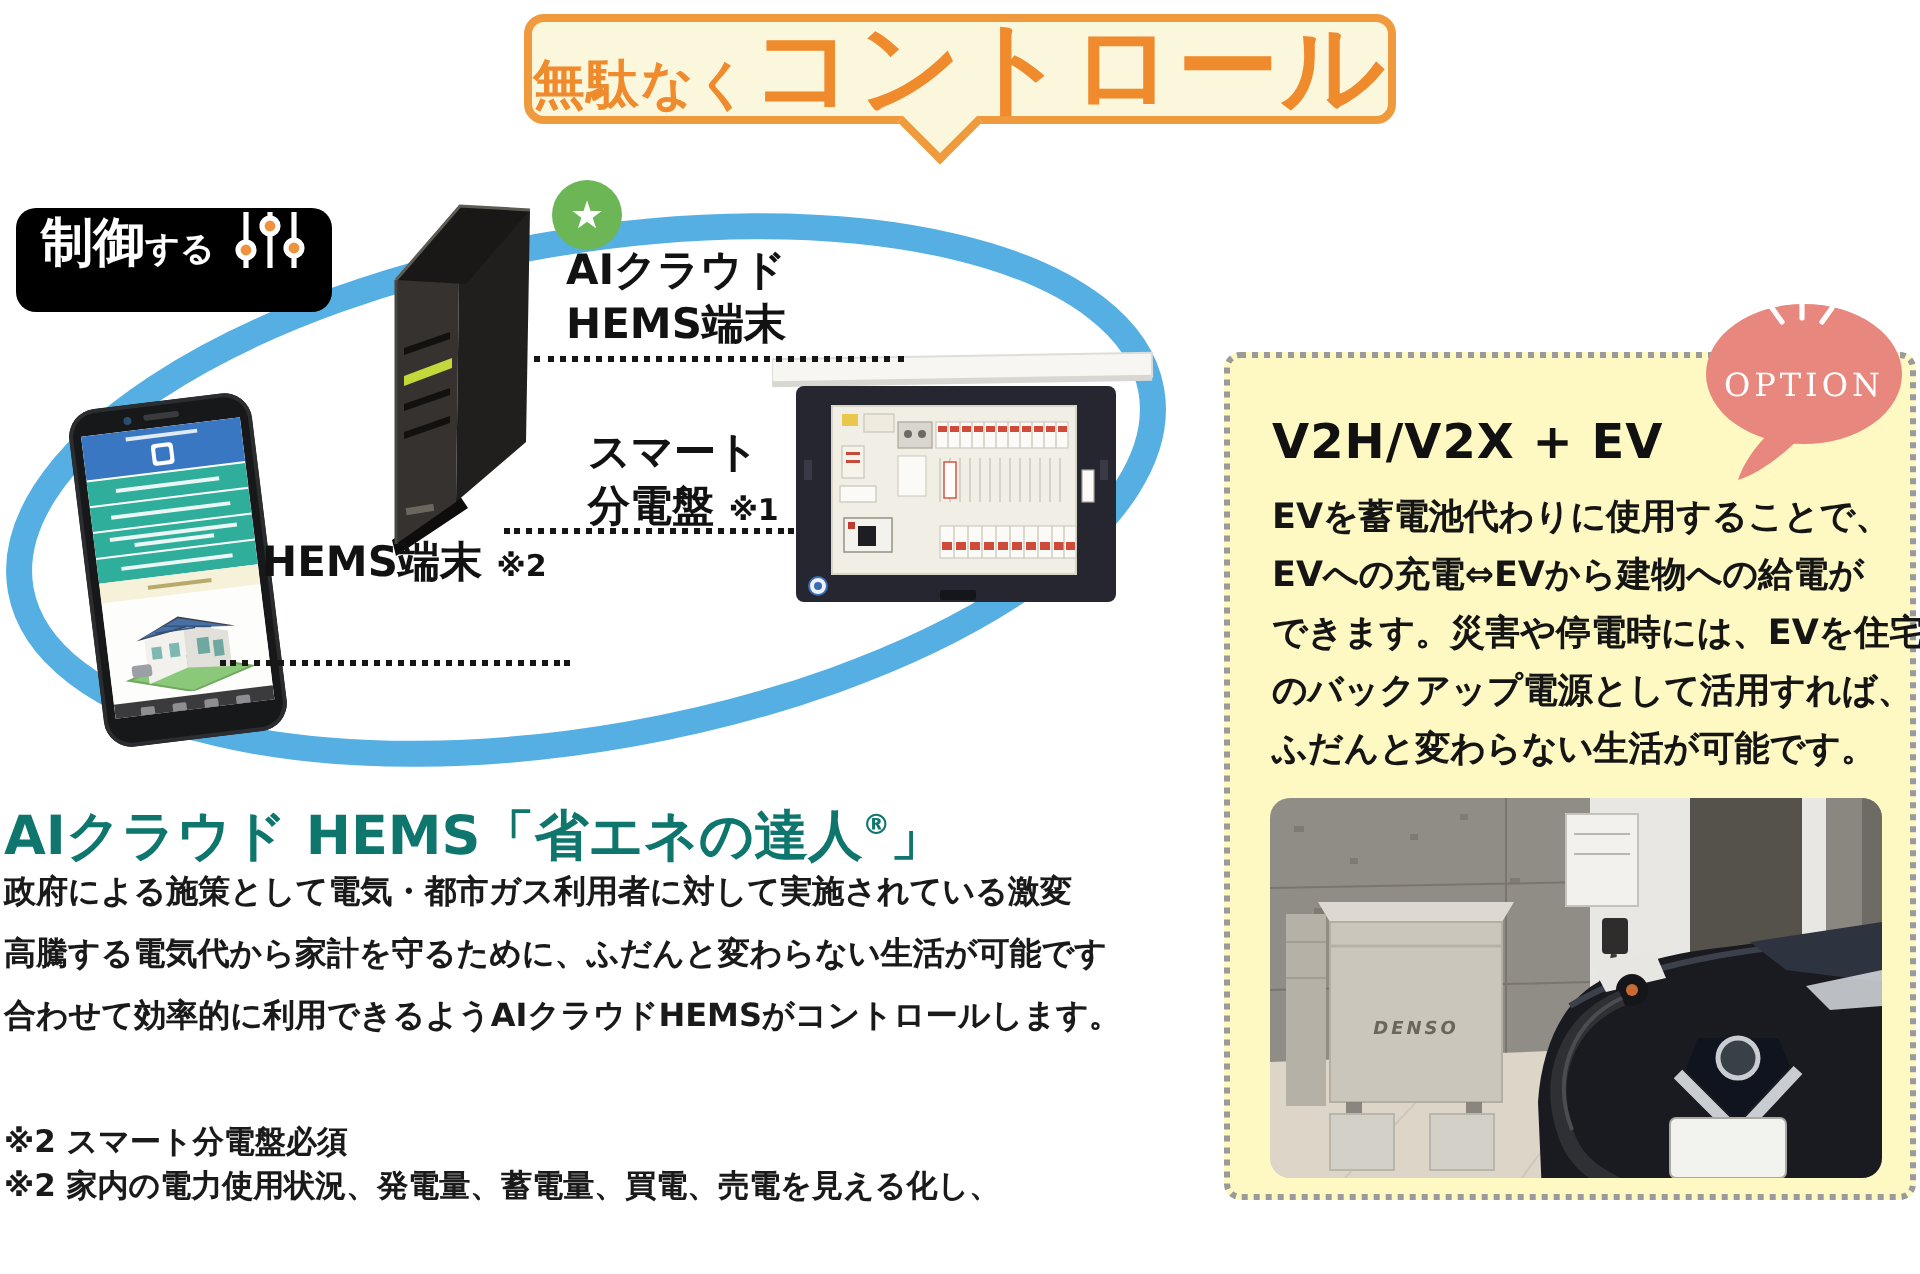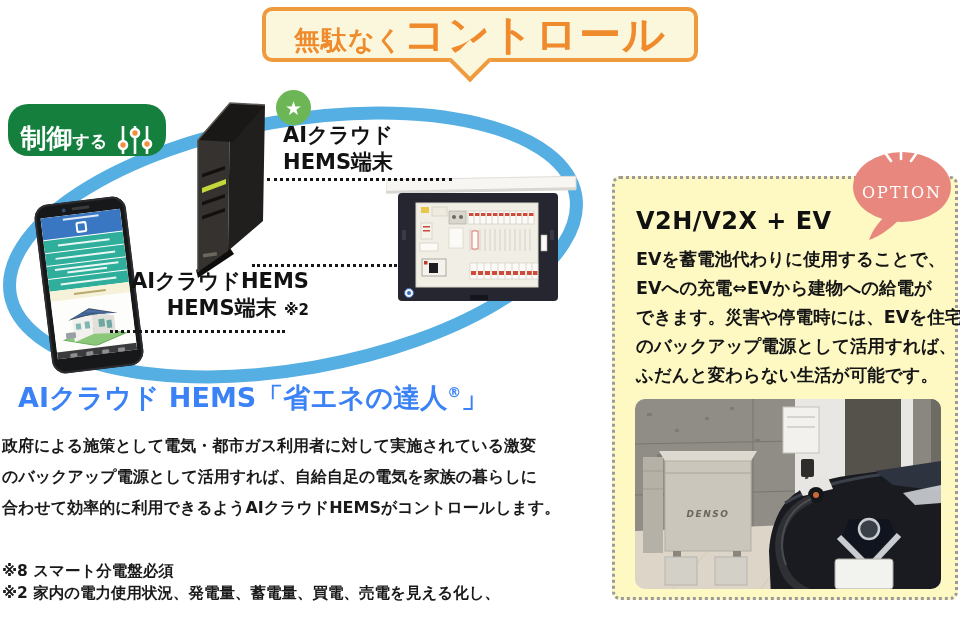--- a/index.html
+++ b/index.html
@@ -7,36 +7,36 @@
   body { font-family:"DejaVu Sans","Liberation Sans",sans-serif; }
   .stage { position:relative; width:960px; height:637px; background:#fff; overflow:hidden; }
   .abs { position:absolute; }
 
   
   .banner { left:262px; top:7px; width:436px; height:55px; background:#FAF7DD;
             border:4px solid #F09A3E; border-radius:10px; z-index:5;
             display:flex; align-items:center; justify-content:center; }
   .banner-text { display:flex; align-items:baseline; z-index:7; position:relative; }
   .banner-prefix { color:#EF8A2D; font-size:26px; font-weight:800; letter-spacing:1px; }
-  .banner-emph   { color:#EF8A2D; font-size:42px; font-weight:800; letter-spacing:1px; }
+  .banner-emph   { color:#EF8A2D; font-size:51px; font-weight:800; letter-spacing:1px; }
   .banner-tail { left:455px; top:46px; width:30px; height:30px; background:#FAF7DD;
                  border-right:4px solid #F09A3E; border-bottom:4px solid #F09A3E;
                  transform:rotate(45deg); z-index:6; }
 
   
-  .ctrl { left:8px; top:104px; width:158px; height:52px; background:#15803d; border-radius:20px;
-          display:flex; align-items:flex-end; justify-content:center; gap:10px; z-index:8; }
+  .ctrl { left:8px; top:104px; width:158px; height:52px; background:#000000; border-radius:10px;
+          display:flex; align-items:flex-start; justify-content:center; gap:10px; z-index:8; }
   .ctrl-label { color:#fff; font-weight:800; font-size:26px; }
   .ctrl-suffix { color:#fff; font-weight:700; font-size:17px; }
 
   
   .band { left:0; top:80px; z-index:1; }
 
   
-  .lbl { font-weight:800; color:#121212; font-size:21px; line-height:1.3; z-index:9; white-space:nowrap;text-align:right; }
+  .lbl { font-weight:800; color:#121212; font-size:21px; line-height:1.3; z-index:9; white-space:nowrap; }
   .ref { font-size:15px; font-weight:800; }
   .dotline { height:0; border-bottom:3px dotted #161616; z-index:9; }
 
   .star-badge { left:276px; top:90px; width:35px; height:35px; border-radius:50%;
                 background:#6CB655; color:#fff; display:flex; align-items:center; justify-content:center;
                 font-size:19px; z-index:10; }
 
   
   .phone { left:43px; top:200px; width:92px; height:170px; transform:rotate(-7deg);
            background:#17181A; border-radius:14px; z-index:6; box-shadow:inset 0 0 0 2px #2C2D30; }
@@ -57,21 +57,21 @@
 
   
   .card { left:612px; top:176px; width:346px; height:424px; background:#fef9c3;
           border:3px dotted #9A9A9A; border-radius:8px; z-index:4; }
   .card-title { position:absolute; left:21px; top:28px; font-size:24px; font-weight:800; color:#111; letter-spacing:.5px; }
   .card-body { position:absolute; left:21px; top:66px; font-size:17.5px; font-weight:700; color:#151515; line-height:29px; white-space:nowrap; }
   .photo { position:absolute; left:20px; top:220px; width:306px; height:190px; border-radius:10px; overflow:hidden; }
   .bubble { left:845px; top:146px; width:112px; height:106px; z-index:11; }
 
   
-  .main-title { left:2px; top:380px; font-size:27px; font-weight:800; color:#3b82f6; z-index:3; white-space:nowrap;margin-left:16px; }
+  .main-title { left:2px; top:400px; font-size:27px; font-weight:800; color:#0f766e; z-index:3; white-space:nowrap; }
   .main-title sup { font-size:14px; }
   .main-body { left:2px; top:430px; font-size:16px; font-weight:700; color:#1A1A1A; line-height:31px; z-index:3; white-space:nowrap; }
   .notes { left:2px; top:560px; font-size:15.5px; font-weight:700; color:#1A1A1A; line-height:22px; z-index:3; white-space:nowrap; }
   .note-cont { padding-left:37px; }
 </style>
 </head>
 <body>
 
 <div class="stage">
 
@@ -268,24 +268,27 @@
       </div>
     </div>
   </div>
 
   <div class="abs lbl" style="left:283px; top:122px">
     <div>AIクラウド</div>
     <div>HEMS端末</div>
   </div>
   <div class="abs dotline" style="left:267px; top:178px; width:185px"></div>
 
+  <div class="abs lbl" style="left:294px; top:213px">
+    <div>スマート</div>
+    <div><span>分電盤</span> <span class="ref">※1</span></div>
+  </div>
   <div class="abs dotline" style="left:252px; top:264px; width:145px"></div>
 
   <div class="abs lbl" style="left:131px; top:268px">
-    <div>AIクラウドHEMS</div>
     <div><span>HEMS端末</span> <span class="ref">※2</span></div>
   </div>
   <div class="abs dotline" style="left:110px; top:330px; width:175px"></div>
 
   <div class="abs card">
     <div class="card-title">V2H/V2X + EV</div>
     <div class="card-body">
       <div>EVを蓄電池代わりに使用することで、</div>
       <div>EVへの充電⇔EVから建物への給電が</div>
       <div>できます。災害や停電時には、EVを住宅</div>
@@ -366,22 +369,22 @@
     </g>
     <text x="57" y="52" text-anchor="middle" font-size="16" letter-spacing="2" fill="#fff" font-family="DejaVu Serif, Liberation Serif, serif">OPTION</text>
   </svg>
 
   <div class="abs main-title">
     <span>AIクラウド HEMS「省エネの達人</span><sup>®</sup><span>」</span>
   </div>
 
   <div class="abs main-body">
     <div>政府による施策として電気・都市ガス利用者に対して実施されている激変</div>
-    <div>のバックアップ電源として活用すれば、自給自足の電気を家族の暮らしに</div>
+    <div>高騰する電気代から家計を守るために、ふだんと変わらない生活が可能です</div>
     <div>合わせて効率的に利用できるようAIクラウドHEMSがコントロールします。</div>
   </div>
 
   <div class="abs notes">
-    <div>※8 スマート分電盤必須</div>
+    <div>※2 スマート分電盤必須</div>
     <div>※2 家内の電力使用状況、発電量、蓄電量、買電、売電を見える化し、</div>
   </div>
 
 </div>
 
 </body></html>

